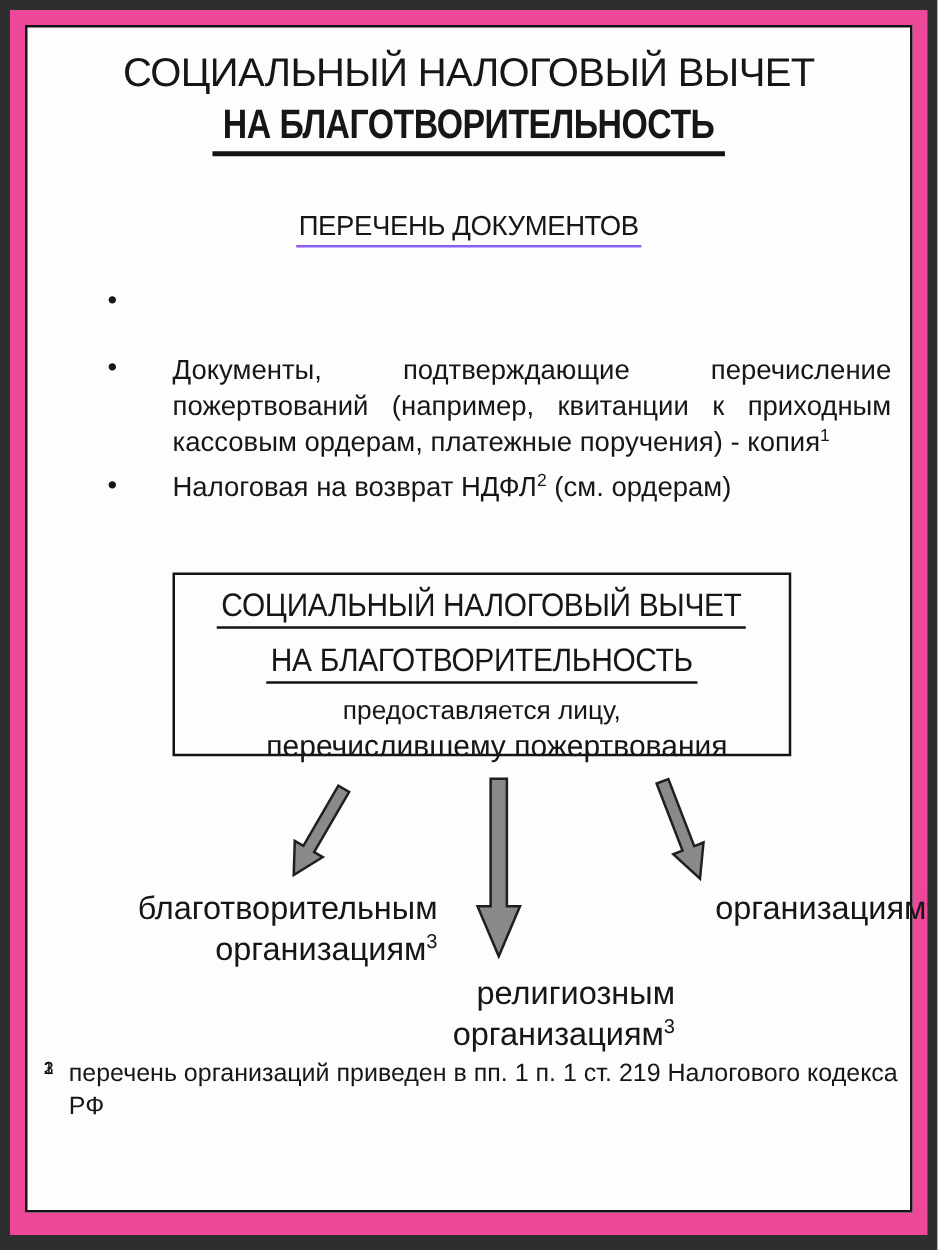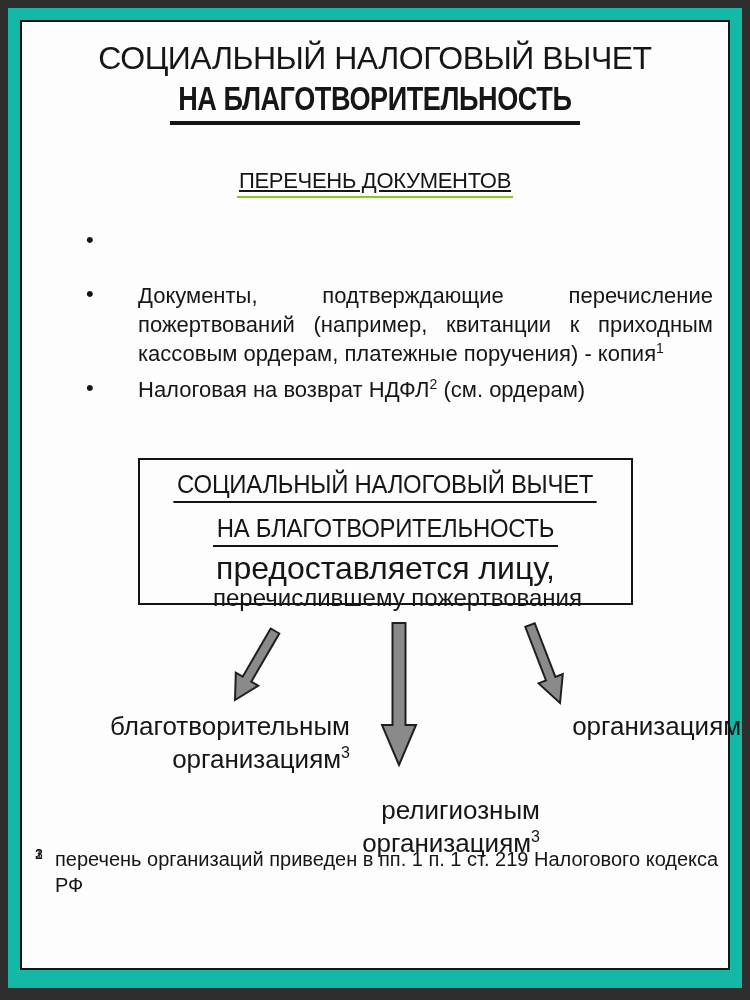--- a/index.html
+++ b/index.html
@@ -1,20 +1,20 @@
 <!DOCTYPE html>
 <html><head>
 <meta charset="utf-8">
 <style>
   * { margin:0; padding:0; box-sizing:border-box; }
   html,body { background:#ffffff; }
   body { width:750px; height:1000px; font-family:"Liberation Sans", sans-serif; color:#161616; }
 
   .page {
-    position:relative; width:750px; height:1000px; background:#14b8a6;
+    position:relative; width:750px; height:1000px; background:#ec4899;
     border:8px solid #2e2e2e; border-bottom-width:12px; overflow:hidden;
   }
 
   .inner-frame {
     position:absolute; left:12px; top:12px; width:710px; height:950px;
     border:2px solid #141414; background:#fdfdfd;
   }
 
   
   .title-block { position:absolute; top:16px; left:0; width:100%; text-align:center; }
@@ -23,21 +23,21 @@
   .title-line2 {
     display:inline-block; font-size:33px; font-weight:bold; letter-spacing:-0.5px;
     line-height:38px; padding:0 10px 3px 10px; border-bottom:4px solid #141414;
     transform:scaleX(0.82); transform-origin:50% 50%; white-space:nowrap;
   }
 
   
   .subtitle-wrap { position:absolute; top:146px; left:0; width:100%; text-align:center; }
   .subtitle {
     display:inline-block; font-size:22px; letter-spacing:-0.3px;
-    padding:0 2px 2px 2px; border-bottom:2px solid #84cc16; white-space:nowrap;text-decoration:underline;
+    padding:0 2px 2px 2px; border-bottom:2px solid #8b5cf6; white-space:nowrap;
   }
 
   
   .bullet {
     position:absolute; left:64px; right:15px; padding-left:52px;
     font-size:22px; line-height:29px;
   }
   .bullet .dot { position:absolute; left:0; top:-2px; font-size:22px; }
   .bullet sup { font-size:14px; line-height:0; }
   .bullet.justify { text-align:justify; }
@@ -49,32 +49,32 @@
   .info-box {
     position:absolute; left:116px; top:436px; width:495px; height:147px;
     border:2px solid #141414; text-align:center; padding-top:9px; background:#fdfdfd;
   }
   .box-u {
     display:inline-block; font-size:26px; letter-spacing:-0.3px; line-height:30px;
     padding:0 4px 2px 4px; border-bottom:2px solid #141414;
     transform:scaleX(0.92); transform-origin:50% 50%; white-space:nowrap;
   }
   .box-line2-wrap { margin-top:10px; }
-  .box-line3 { margin-top:7px; font-size:32px; line-height:29px; }
+  .box-line3 { margin-top:7px; font-size:21px; line-height:29px; }
   .box-line4 { font-size:24px; line-height:29px;padding-left:24px; }
 
   
   .arrows-layer { position:absolute; left:0; top:0; width:750px; height:1000px; pointer-events:none; }
 
   
   .recipient { position:absolute; width:320px; text-align:right; font-size:26px; line-height:33px; }
   .recipient sup { font-size:16px; line-height:0; }
   .recipient-left   { left:8px;  top:688px; }
   .recipient-right  { left:408px; top:688px; }
-  .recipient-middle { left:218px; top:756px; width:300px;margin-top:16px; }
+  .recipient-middle { left:218px; top:756px; width:300px; }
 
   
   .footnotes { position:absolute; left:11px; top:824px; width:694px; font-size:20px; line-height:26px; }
   .fn { position:relative; padding-left:22px; }
   .fn .fn-marker { position:absolute; left:2px; top:1px; font-size:14px; line-height:1; }
   .fn.justify { text-align:justify; }
 </style>
 </head>
 <body>
 

